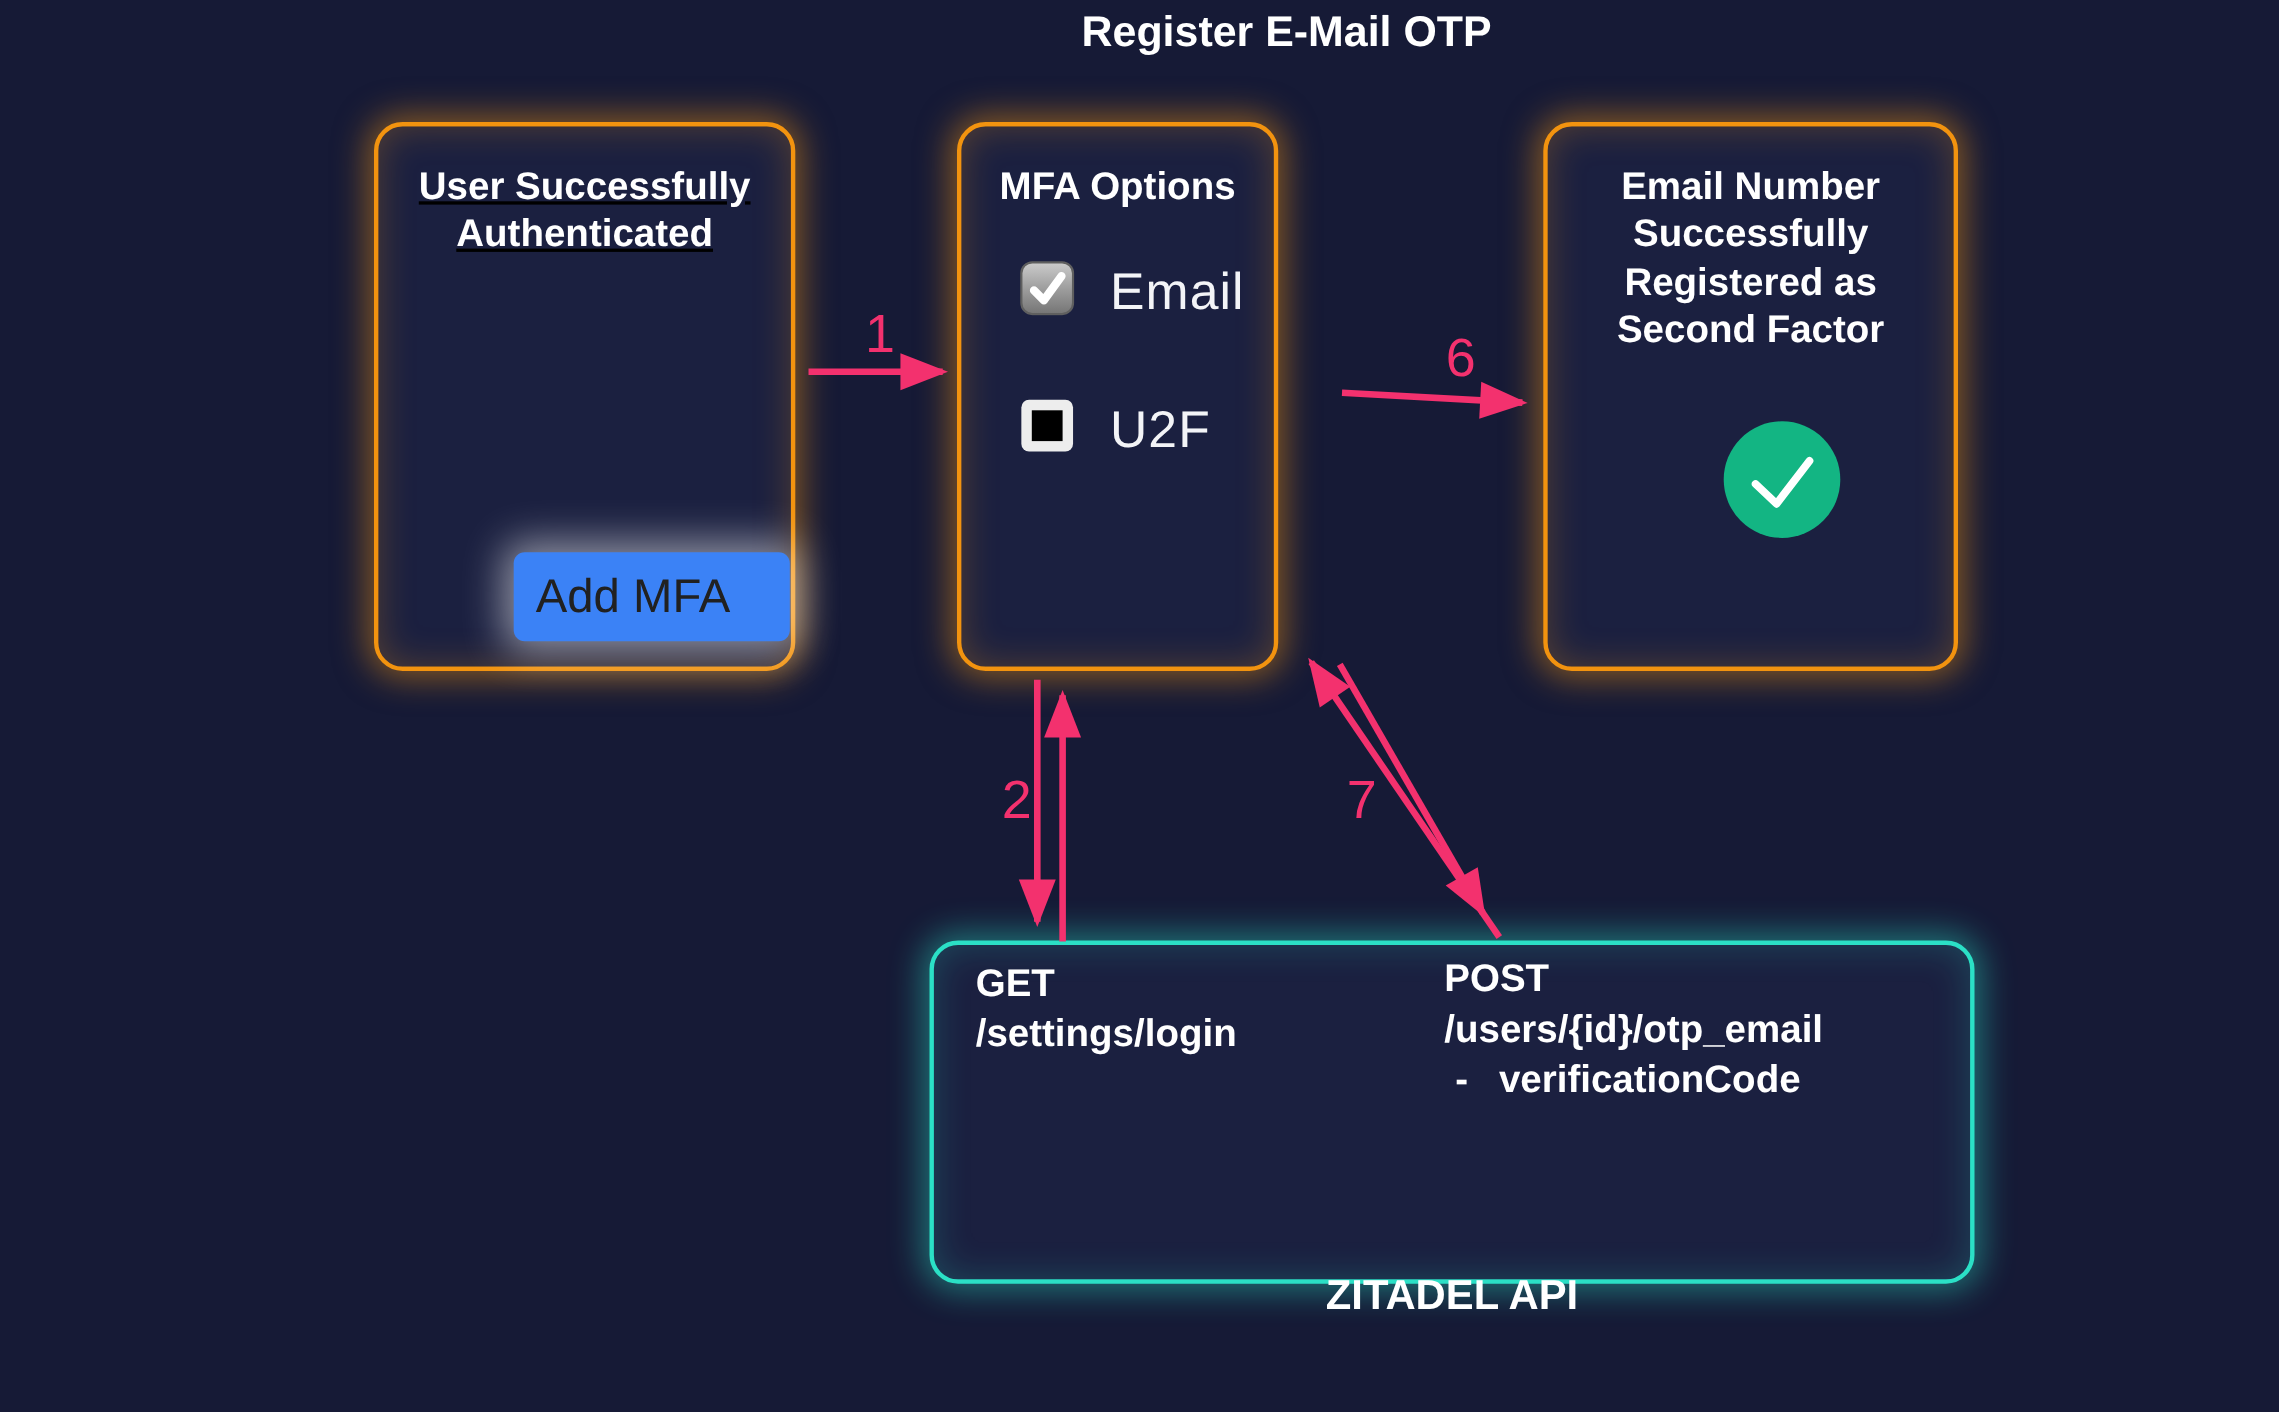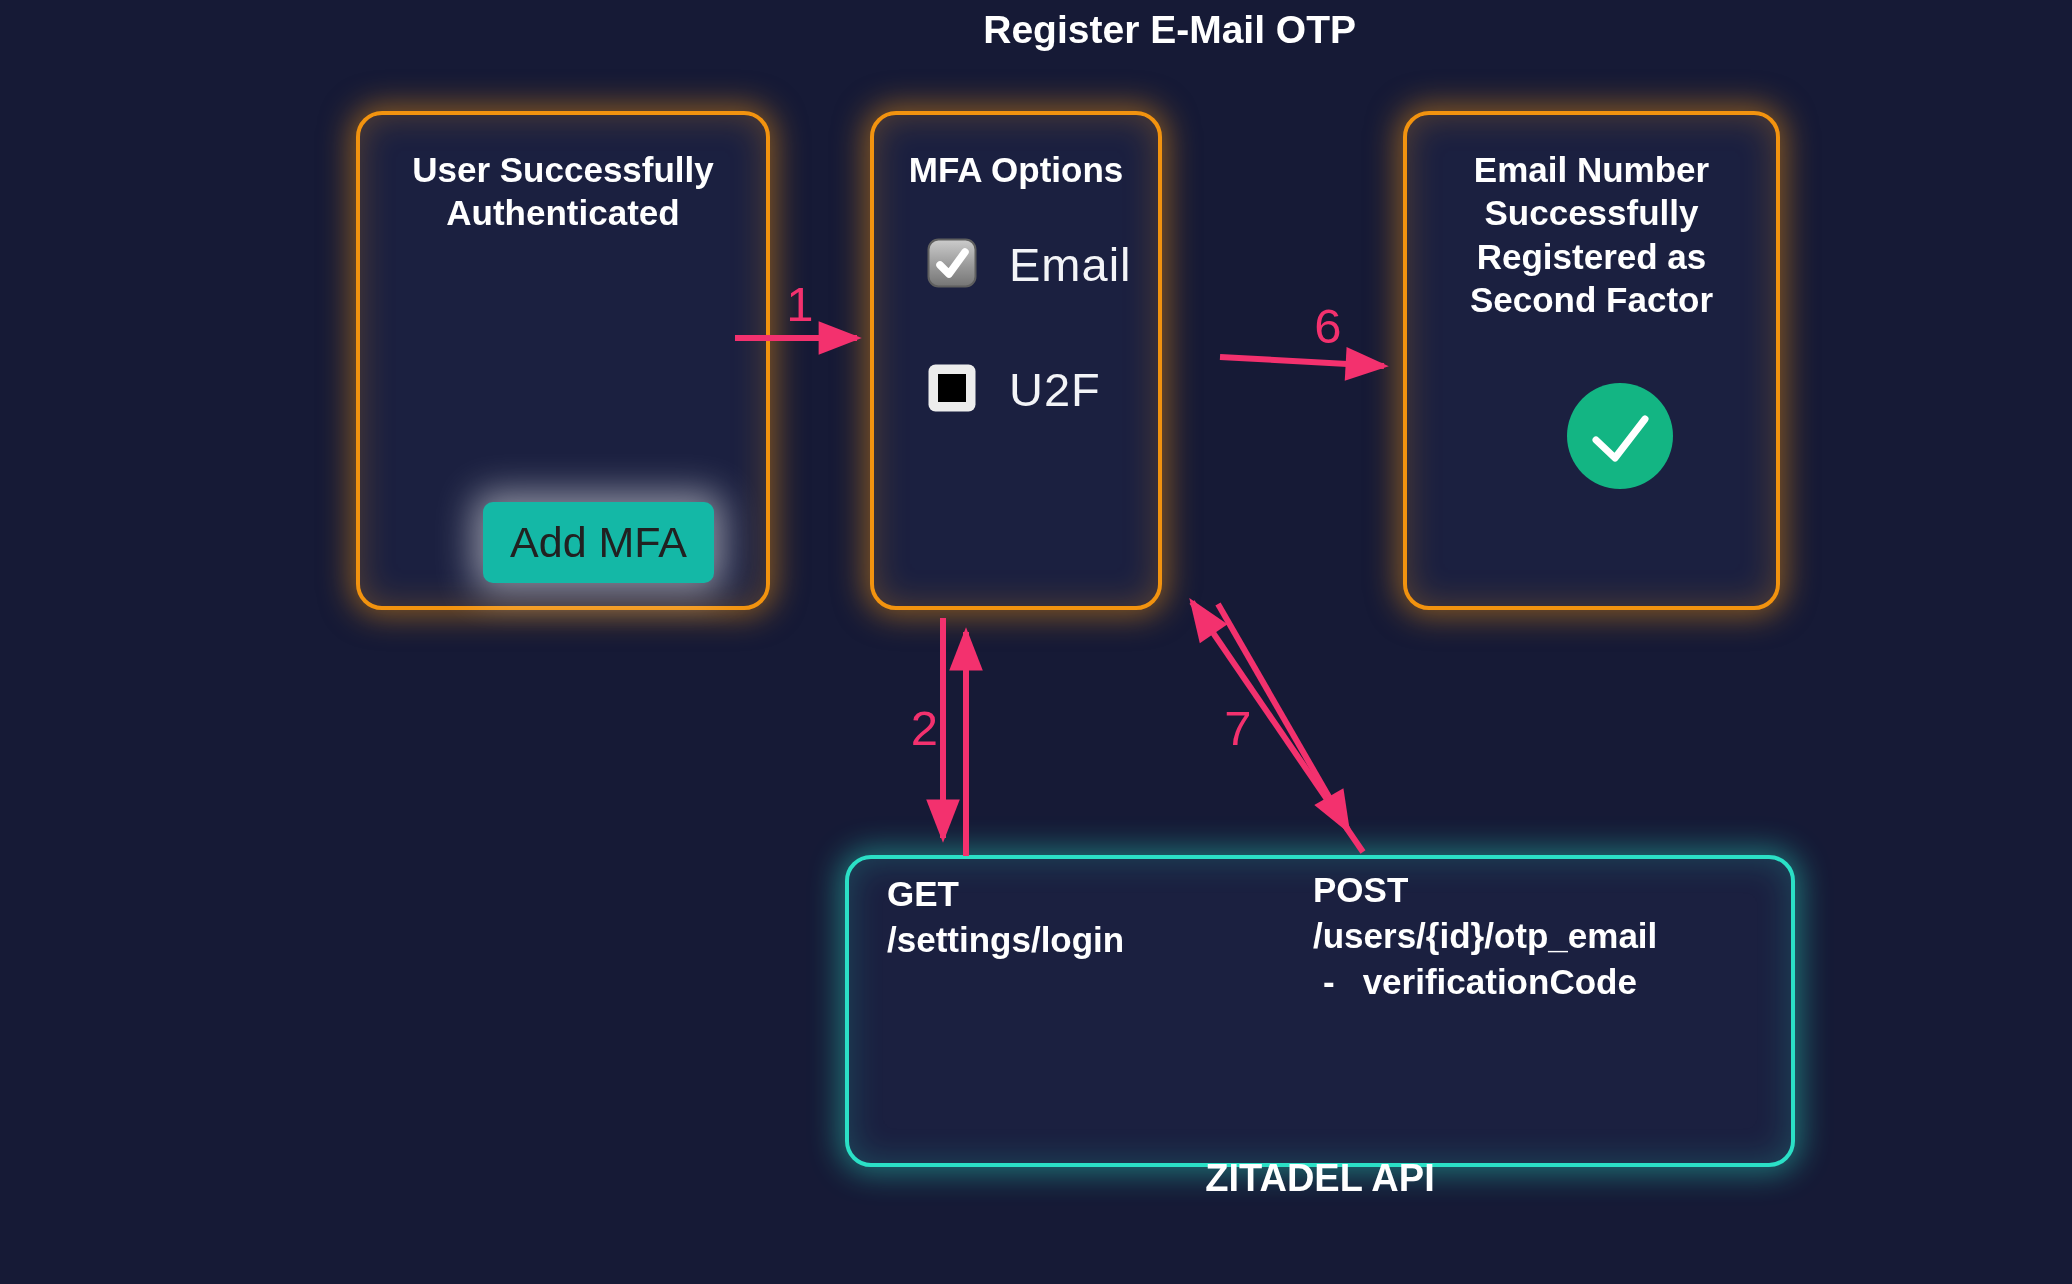--- a/index.html
+++ b/index.html
@@ -10,43 +10,44 @@
   }
   #page-title {
     position:absolute; left:636px; top:8px; width:720px;
     text-align:right; font-size:39px; font-weight:700; color:#ffffff;
   }
   .node-box {
     position:absolute; box-sizing:border-box;
     background:#1b2040; border:4px solid #f2930f; border-radius:26px;
     box-shadow:0 0 30px 6px rgba(242,147,15,.5), inset 0 0 34px rgba(242,147,15,.28);
   }
-  #box-auth { left:356px; top:111px; width:414px; height:499px; }
+  #box-auth { left:340px; top:111px; width:383px; height:499px;text-decoration:underline; }
   #box-mfa  { left:870px; top:111px; width:292px; height:499px; }
   #box-reg  { left:1403px; top:111px; width:377px; height:499px; }
   #box-api  {
     left:845px; top:855px; width:950px; height:312px;
     border-color:#2be0c6;
     box-shadow:0 0 30px 6px rgba(43,224,198,.45), inset 0 0 34px rgba(43,224,198,.22);
   }
   .box-heading {
     margin-top:33px; font-size:35px; font-weight:700; line-height:1.24;
     color:#ffffff; text-align:center; white-space:pre-line;
   }
   .mfa-row { position:absolute; left:53px; display:flex; align-items:center; gap:32px; }
   #row-email { top:122px; }
   #row-u2f   { top:247px; }
   .mfa-label { font-size:47px; font-weight:300; color:#f3f4f7; letter-spacing:1px; }
   #add-mfa-btn {
     position:absolute; left:123px; top:387px; width:231px; height:81px;
-    background:#14b8a6; border-radius:10px; border:none;
+    background:#3b82f6; border-radius:10px; border:none;
     box-shadow:0 0 36px 10px rgba(255,255,255,.5);
-    display:flex; align-items:center; justify-content:center;
+    display:flex; align-items:center; justify-content:flex-start;
     font-size:43px; font-weight:300; color:#212121; cursor:pointer;
     font-family:inherit;
+    padding-left:20px;
   }
   #success-circle {
     position:absolute; left:160px; top:268px; width:106px; height:106px;
     border-radius:50%; background:#13b583;
     display:flex; align-items:center; justify-content:center;
   }
   .endpoint { position:absolute; color:#ffffff; font-size:35px; font-weight:700; line-height:46px; }
   #ep-get  { left:38px;  top:12px; }
   #ep-post { left:464px; top:8px; }
   .param-row { display:flex; gap:28px; padding-left:10px; }

